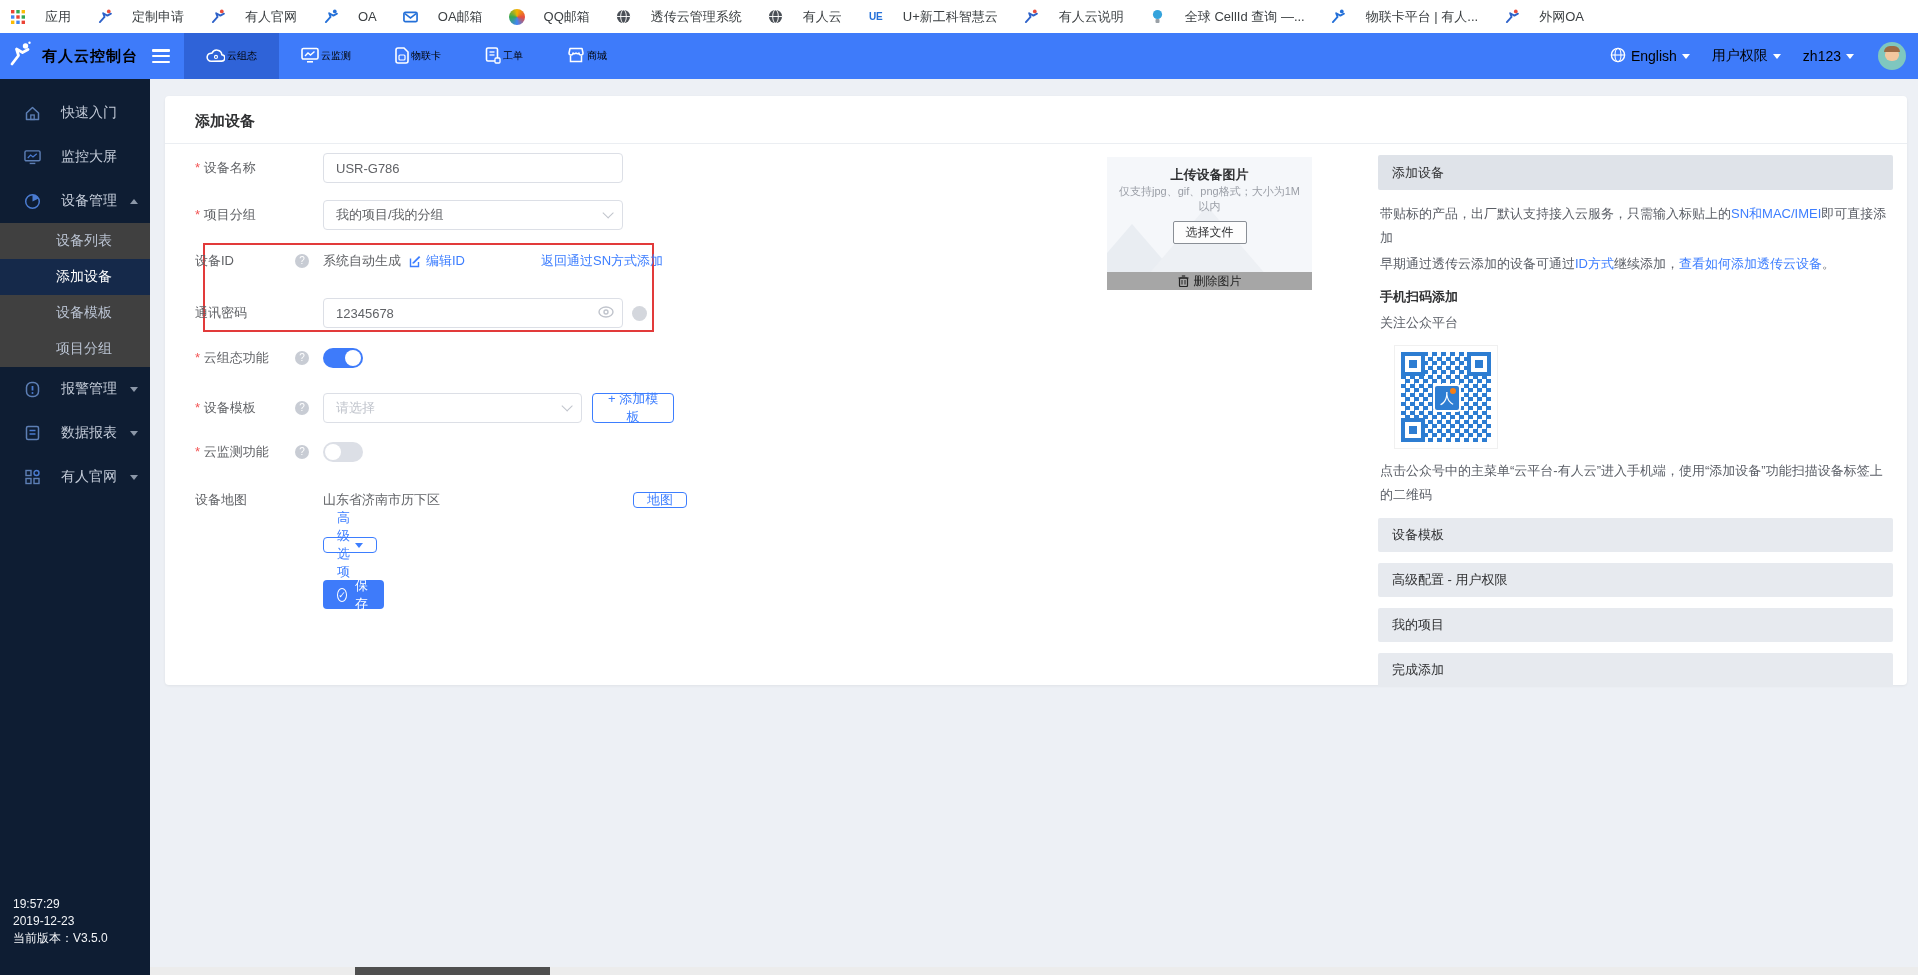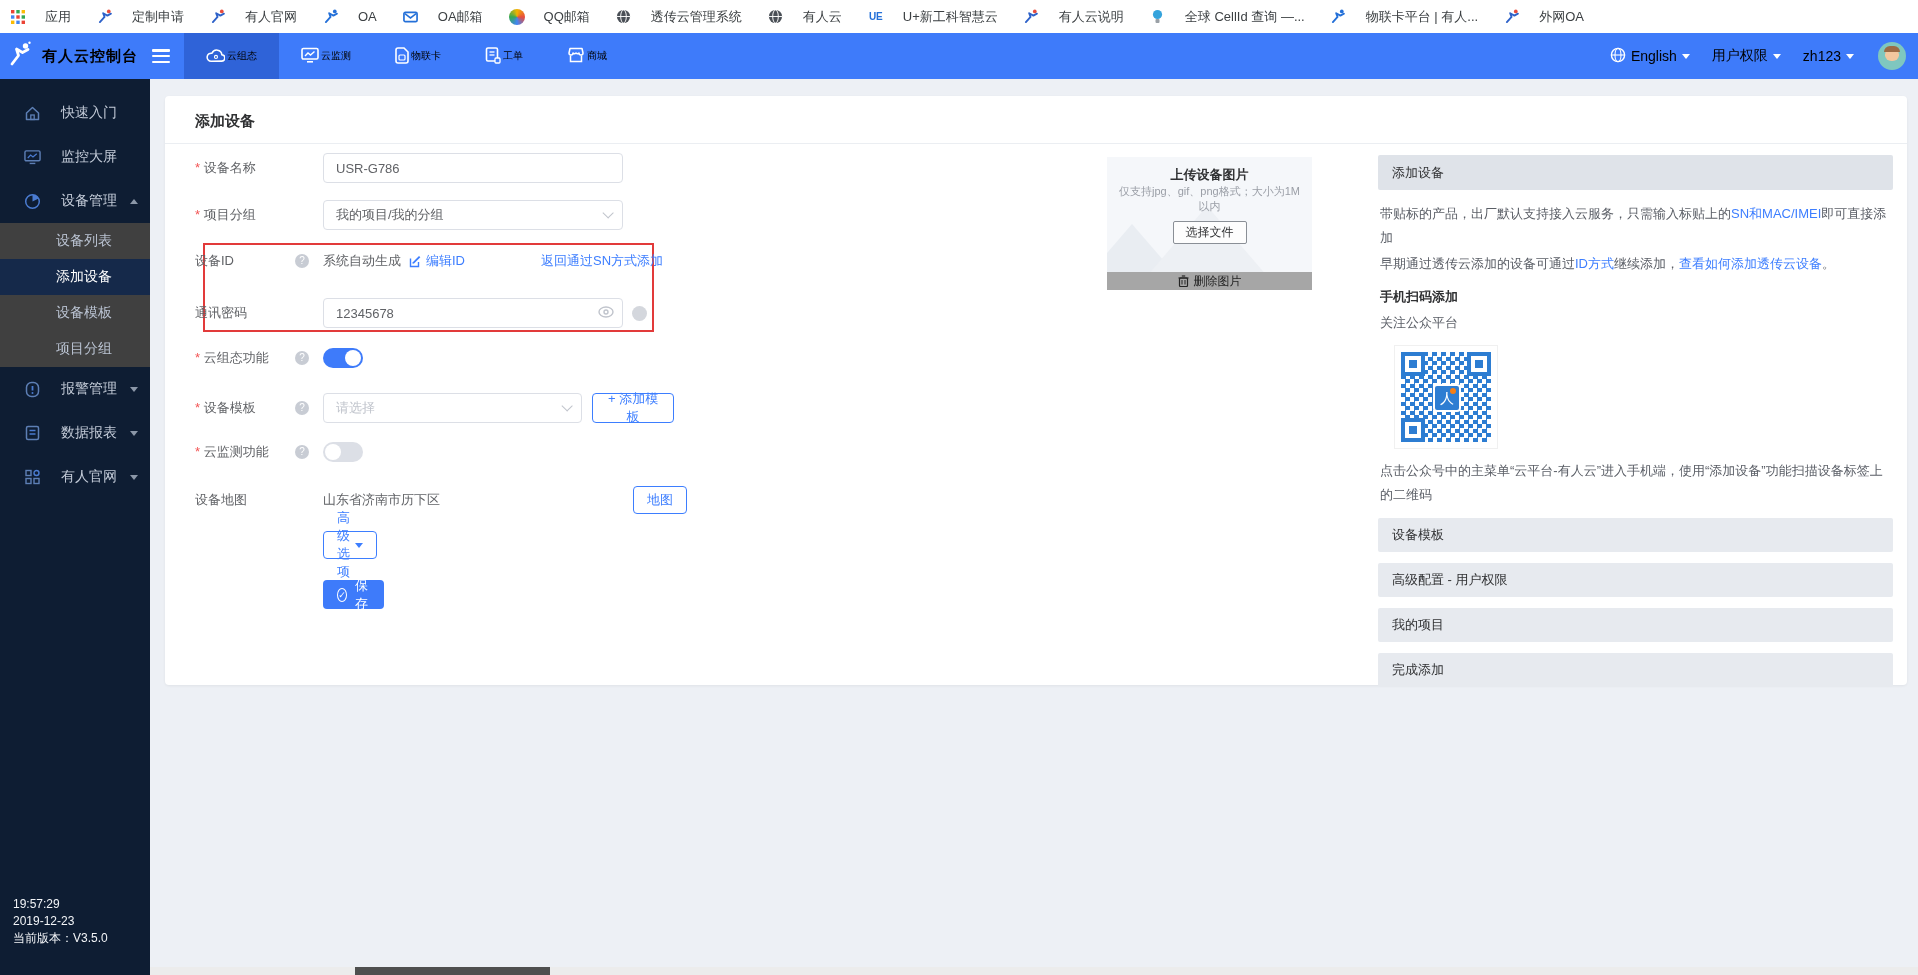--- a/index.html
+++ b/index.html
@@ -63,21 +63,21 @@
   .chev { margin-left:auto; width:8px; height:8px; border-right:1.5px solid #c0c4cc; border-bottom:1.5px solid #c0c4cc; transform:rotate(45deg) translateY(-3px); }
   .link { color:#3d7eff; cursor:pointer; display:inline-flex; align-items:center; gap:4px; }
   .redbox { position:absolute; left:38px; top:147px; width:451px; height:89px; border:2px solid #e23a3a; pointer-events:none; }
   .toggle { width:40px; height:20px; border-radius:10px; position:relative; cursor:pointer; }
   .toggle.on { background:#3e7bfa; }
   .toggle.off { background:#dcdfe6; }
   .toggle .knob { position:absolute; top:2px; width:16px; height:16px; border-radius:50%; background:#fff; }
   .toggle.on .knob { right:2px; } .toggle.off .knob { left:2px; }
   .mini-q { width:15px; height:15px; border-radius:50%; background:#d4d7dd; margin-left:9px; flex:0 0 15px; }
   .btn-outline { height:30px; border:1px solid #3d7eff; color:#3d7eff; background:#fff; border-radius:4px; font-size:13px; padding:0 13px; display:inline-flex; align-items:center; gap:5px; cursor:pointer; font-family:inherit; }
-  .btn-outline.sm { height:28px;text-align:right; }
+  .btn-outline.sm { height:16px;text-align:right; }
   .btn-primary { height:29px; background:#3e7bfa; border:none; color:#fff; border-radius:4px; font-size:13px; padding:0 14px; display:inline-flex; align-items:center; gap:6px; cursor:pointer; font-family:inherit; }
   .chk { width:14px; height:14px; border:1px solid #fff; border-radius:50%; font-size:9px; line-height:12px; text-align:center; }
 
   
   .upload { position:absolute; left:942px; top:61px; width:205px; height:133px; background:#f5f7fa; text-align:center; overflow:hidden; }
   .upload::before { content:""; position:absolute; left:-20px; bottom:14px; border-left:45px solid transparent; border-right:45px solid transparent; border-bottom:52px solid #e9edf2; }
   .upload::after { content:""; position:absolute; left:40px; bottom:14px; border-left:60px solid transparent; border-right:60px solid transparent; border-bottom:70px solid #edf0f4; }
   .up-title { position:relative; margin-top:9px; font-size:13px; font-weight:bold; color:#303133; z-index:2; }
   .up-hint { position:relative; margin-top:0; font-size:11px; color:#9a9ea6; line-height:15px; z-index:2; padding:0 4px; }
   .up-choose { position:relative; margin-top:7px; z-index:2; background:#fdfdfd; border:1px solid #8a8f96; border-radius:2px; font-size:12px; color:#303133; padding:2px 12px; cursor:pointer; font-family:inherit; }

